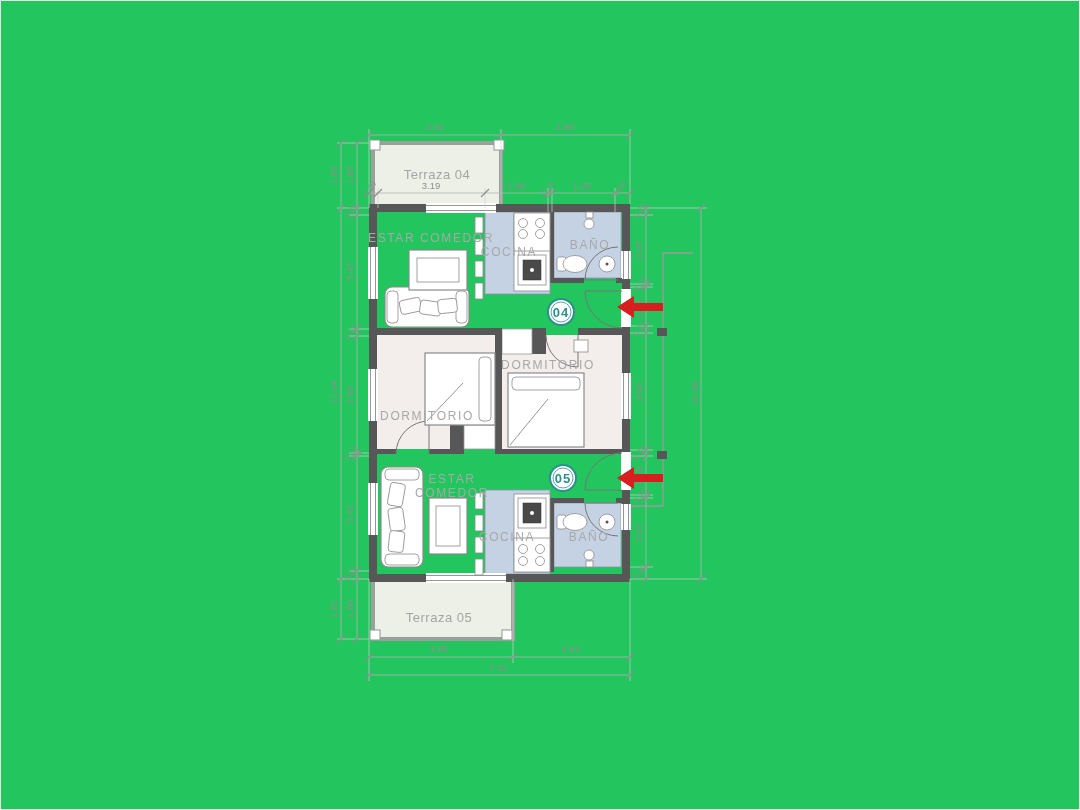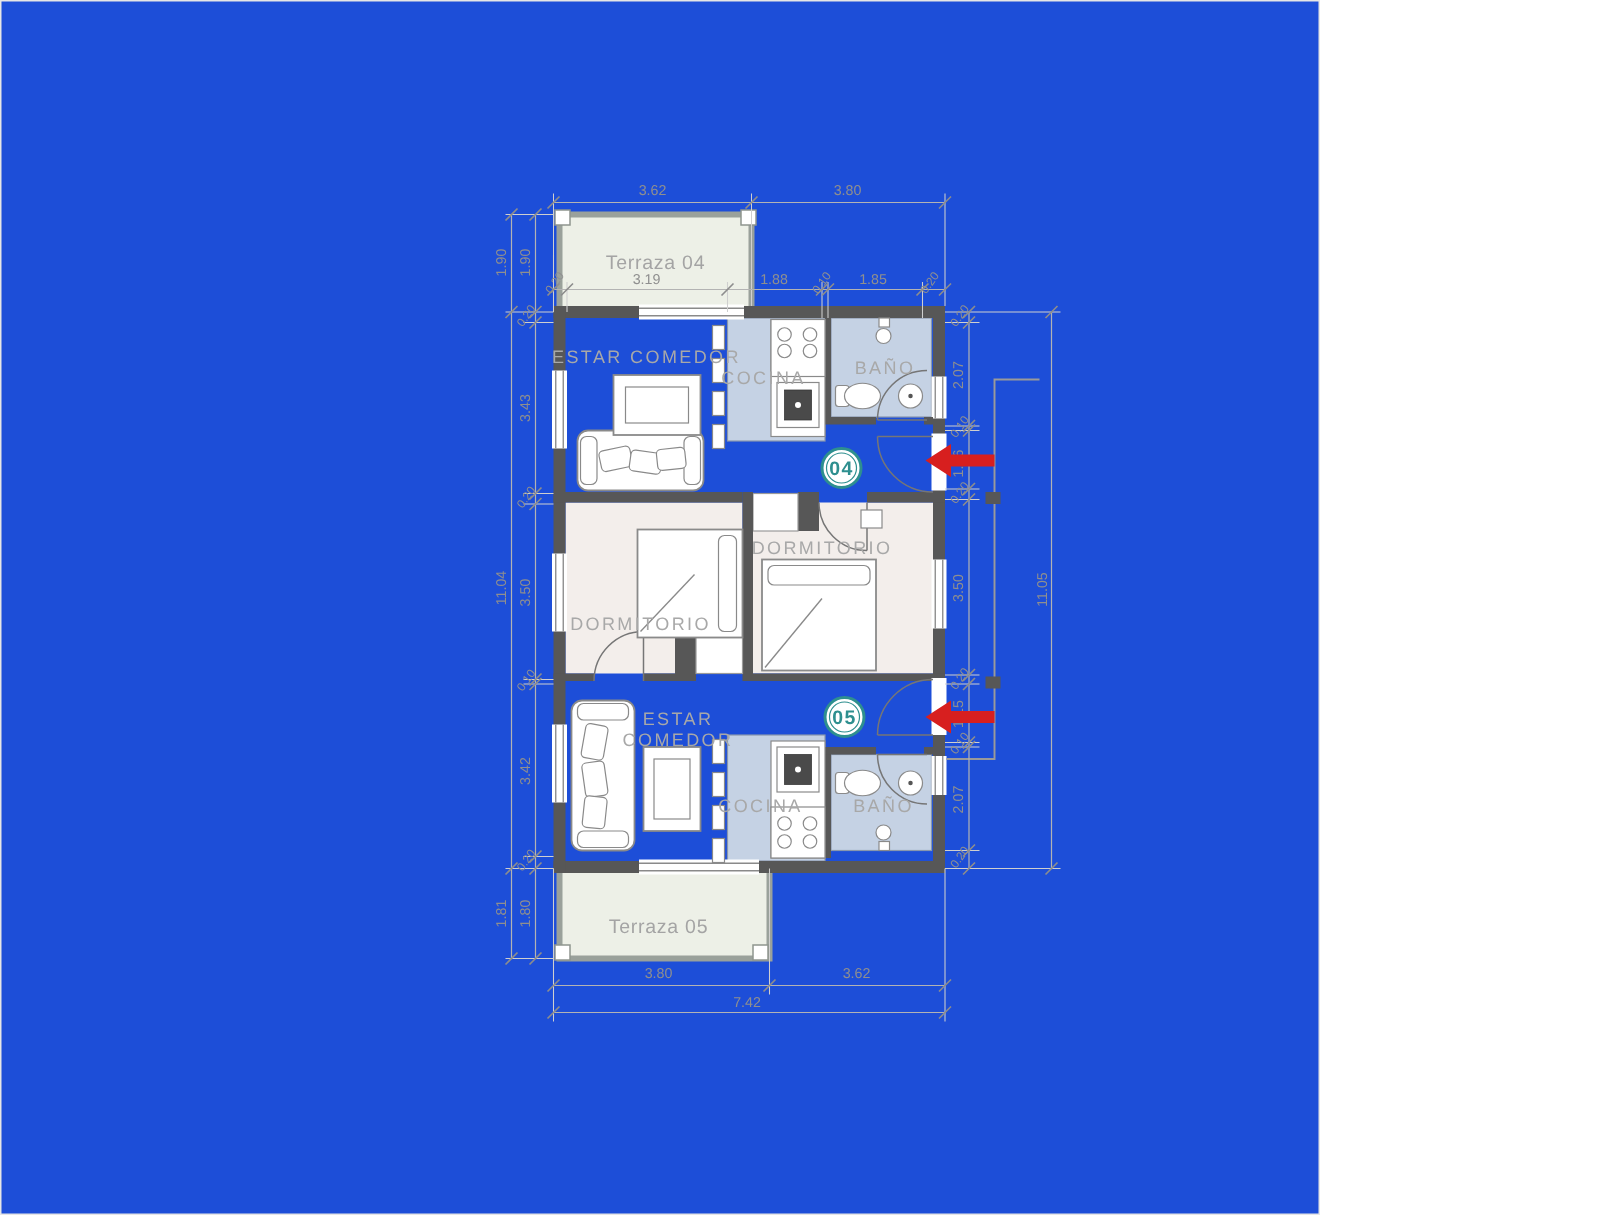--- a/index.html
+++ b/index.html
@@ -1,16 +1,16 @@
 <!DOCTYPE html>
 <html><head>
 <meta charset="utf-8">
 <style>
   html,body{margin:0;padding:0;background:#fff;}
-  .frame{width:880px;height:810px;box-sizing:border-box;border:1px solid #e6e6e6;background:#1d4ed8;position:relative;overflow:hidden;}
+  .frame{width:1080px;height:810px;box-sizing:border-box;border:1px solid #e6e6e6;background:#22c55e;position:relative;overflow:hidden;}
   svg{display:block;}
   text{font-family:"Liberation Sans", sans-serif;}
   .dim{font-size:9.5px;fill:#8f8f8f;text-anchor:middle;}
   .dim-sm{font-size:8px;fill:#909090;text-anchor:middle;}
   .room-label{font-size:12px;fill:#a8a8a8;letter-spacing:1.6px;text-anchor:middle;}
   .room-label-lg{font-size:13px;fill:#a4a4a4;letter-spacing:0.5px;text-anchor:middle;}
   .badge-text{font-size:13px;letter-spacing:1px;text-anchor:middle;font-weight:bold;}
   .wall{fill:#575757;}
   .terr{fill:#edf0e7;stroke:#9aa19b;stroke-width:4;}
   .post{fill:#fff;stroke:#8f958f;stroke-width:1;}

